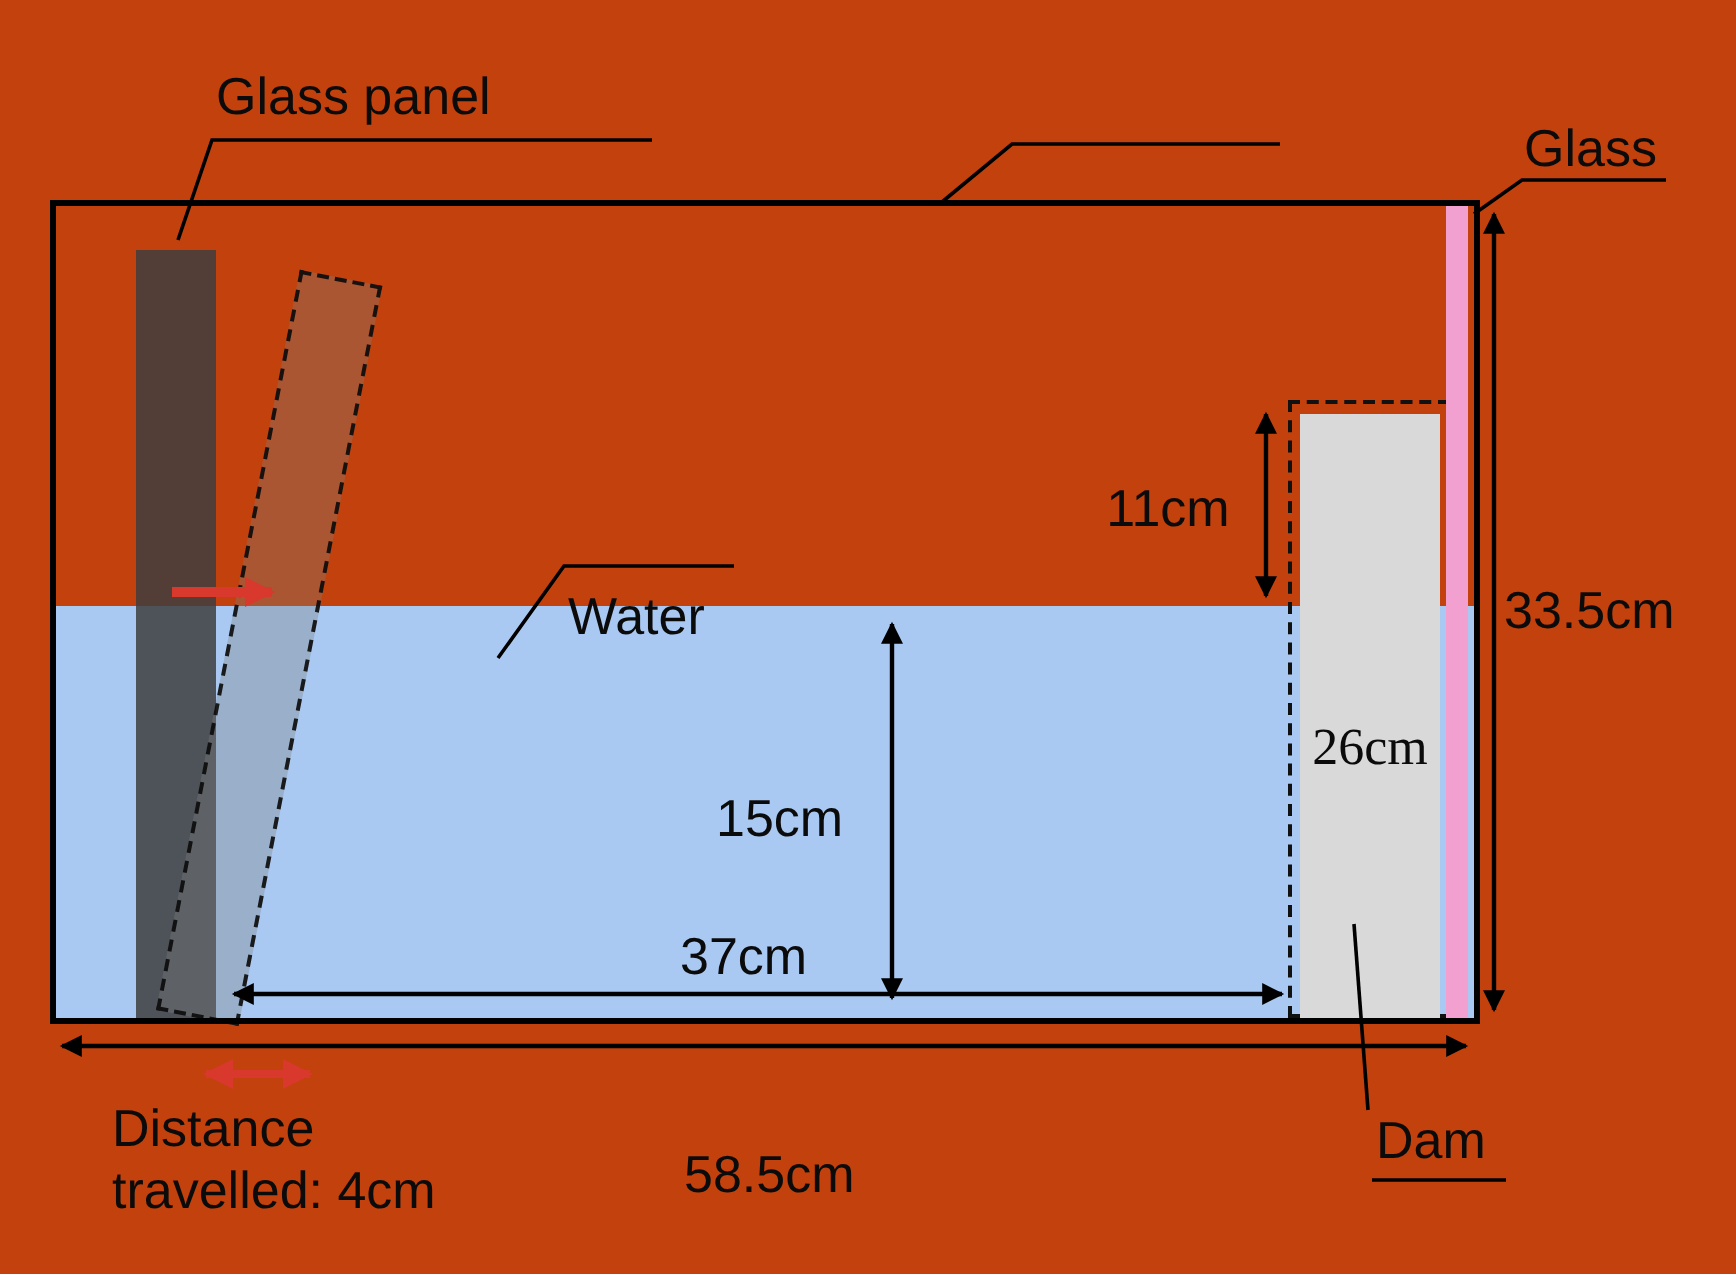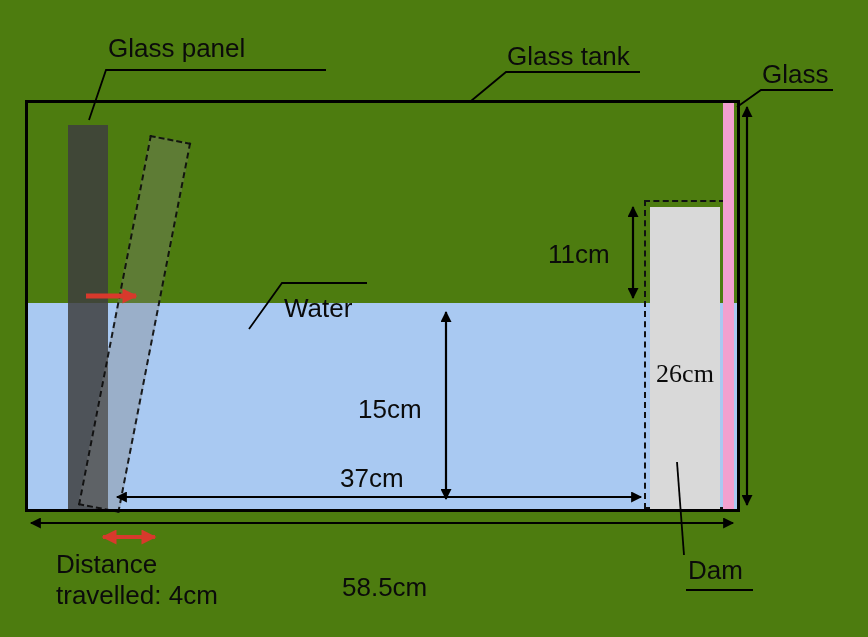--- a/index.html
+++ b/index.html
@@ -1,16 +1,16 @@
 <!DOCTYPE html>
 <html style="--water: #a9c9f2; --dam: #d9d9d9; --ruler: #f2a0cf; --arrow-red: #d8392c; --ink: #000000;"><head>
 <meta charset="utf-8">
 <style>
   html,body{margin:0;padding:0;background:#ffffff;}
-  .scene{position:relative;width:868px;height:637px;background:#4d7c0f;
+  .scene{position:relative;width:868px;height:637px;background:#c2410c;
          font-family:"Liberation Sans",sans-serif;color:#0b0b0b;overflow:hidden;}
   .abs{position:absolute;}
   
   .water{left:28px;top:303px;width:709px;height:206px;background:var(--water,#a9c9f2);}
   .panel-solid{left:68px;top:125px;width:40px;height:384px;background:rgba(62,62,62,0.85);}
   .panel-ghost{left:78px;top:128px;width:42px;height:377px;
                background:rgba(125,125,125,0.35);
                border:2.5px dashed rgba(10,10,10,0.9);
                transform:rotate(11deg);transform-origin:left bottom;box-sizing:border-box;}
   .dam-outline{left:644px;top:200px;width:81px;height:309px;
@@ -24,21 +24,21 @@
   .cline{stroke:var(--ink,#000);stroke-width:1.8;fill:none;}
   .rline{stroke:var(--arrow-red,#d8392c);fill:none;}
   .ink-fill{fill:var(--ink,#000);}
   .red-fill{fill:var(--arrow-red,#d8392c);}
   
   .lbl{position:absolute;font-size:26px;line-height:1.1;white-space:nowrap;}
   .l-glass-panel{left:108px;top:34px;}
   .l-glass-tank{left:507px;top:42px;}
   .l-ruler{left:762px;top:60px;}
   .l-water{left:284px;top:250px;margin-top:44px;}
-  .l-11{left:548px;top:240px;width:72px;text-align:left;}
+  .l-11{left:548px;top:240px;width:72px;text-align:center;}
   .l-33{left:752px;top:291px;}
   .l-26{left:643px;top:360px;width:84px;text-align:center;font-family:Liberation Serif, serif;}
   .l-15{left:358px;top:395px;}
   .l-37{left:340px;top:464px;}
   .l-58{left:342px;top:525px;margin-top:48px;}
   .l-dist1{left:56px;top:550px;}
   .l-dist2{left:56px;top:581px;}
   .l-dam{left:688px;top:556px;}
 </style>
 </head>
@@ -75,24 +75,24 @@
     <line class="mline" x1="747" y1="107" x2="747" y2="505" marker-start="url(#mArrB)" marker-end="url(#mArrB)"></line>
     <line class="mline" x1="446" y1="312" x2="446" y2="499" marker-start="url(#mArrB)" marker-end="url(#mArrB)"></line>
     <line class="mline" x1="117" y1="497" x2="641" y2="497" marker-start="url(#mArrB)" marker-end="url(#mArrB)"></line>
     <line class="mline" x1="31" y1="523" x2="733" y2="523" marker-start="url(#mArrB)" marker-end="url(#mArrB)"></line>
 
     <line class="rline" style="stroke-width:5" x1="86" y1="296" x2="136" y2="296" marker-end="url(#mArrR)"></line>
     <line class="rline" style="stroke-width:4" x1="103" y1="537" x2="155" y2="537" marker-start="url(#mArrR)" marker-end="url(#mArrR)"></line>
   </svg>
 
   <div class="lbl l-glass-panel">Glass panel</div>
-  <div class="lbl l-glass-tank">Glass tank</div>
   <div class="lbl l-ruler">Glass</div>
   <div class="lbl l-water">Water</div>
   <div class="lbl l-11">11cm</div>
+  <div class="lbl l-33">33.5cm</div>
   <div class="lbl l-26">26cm</div>
   <div class="lbl l-15">15cm</div>
   <div class="lbl l-37">37cm</div>
   <div class="lbl l-58">58.5cm</div>
   <div class="lbl l-dist1">Distance</div>
   <div class="lbl l-dist2">travelled: 4cm</div>
   <div class="lbl l-dam">Dam</div>
 
 </div>
 

